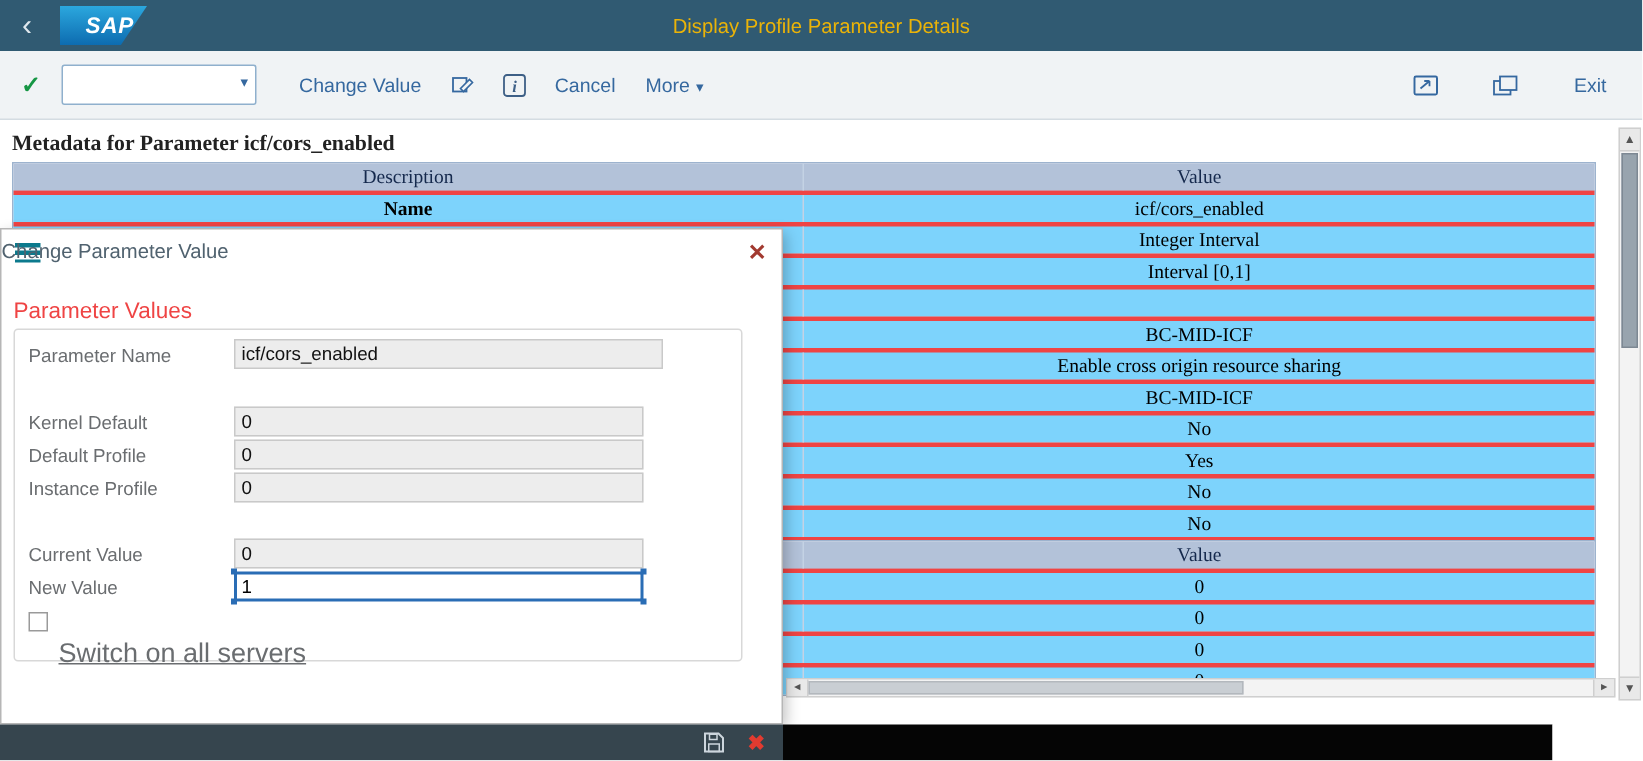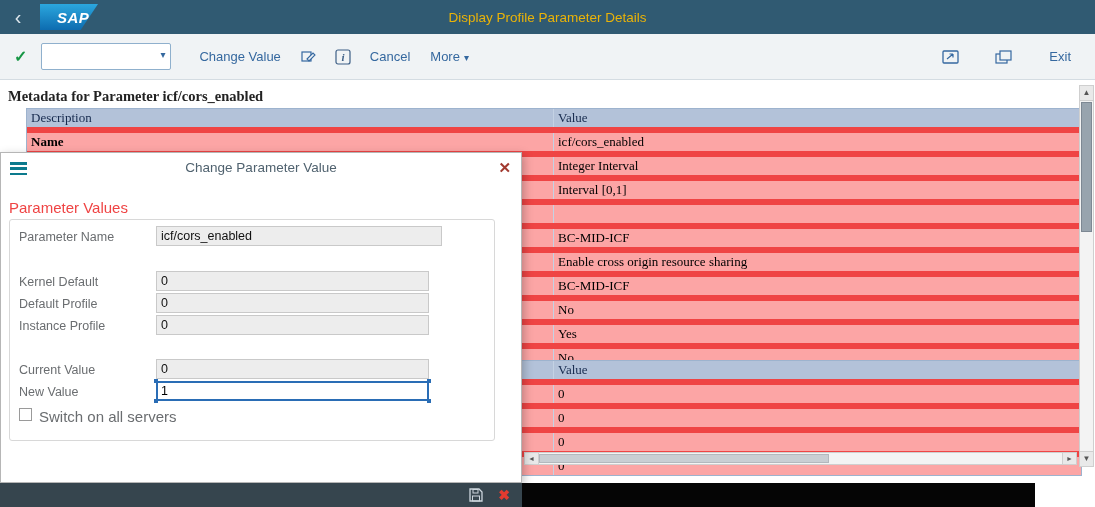--- a/index.html
+++ b/index.html
@@ -27,26 +27,26 @@
                   font-size:12px;background:transparent;font-family:inherit;}
   .cmd-arrow{position:absolute;right:5px;top:5px;color:#35689f;font-size:10px;}
   .tbtn{color:#35689f;font-size:13px;margin:0 10px;white-space:nowrap;cursor:default;}
   .icon-btn{margin:0 9px;display:flex;align-items:center;}
   .more-chev{font-size:10px;margin-left:4px;}
   .right-group{margin-left:auto;display:flex;align-items:center;gap:18px;}
 
   
   .section-title{position:absolute;left:8px;top:88px;font-family:"Liberation Serif",serif;
                  font-weight:bold;font-size:14.5px;color:#222;}
-  .dtable{position:absolute;left:26px;width:1056px;border:1px solid #9db3ce;box-sizing:border-box;
-          font-family:"Liberation Serif",serif;font-size:13px;color:#000;background:#fff;}
+  .dtable{position:absolute;left:8px;width:1056px;border:1px solid #9db3ce;box-sizing:border-box;
+          font-family:"Liberation Serif",serif;font-size:13px;color:#000;background:#fff;text-align:center;}
   #table1{top:108px;}
   #table2{top:360px;}
   .thead{display:flex;height:18px;background:#b3c2d9;color:#15294d;line-height:18px;}
-  .trow{display:flex;height:18px;border-top:6px solid #ef4444;background:#fca5a5;line-height:17px;}
+  .trow{display:flex;height:18px;border-top:3px solid #ef4444;background:#7dd3fc;line-height:17px;}
   .cell-d{width:527px;padding:0 4px;box-sizing:border-box;border-right:1px solid #c4d2e4;
           overflow:hidden;white-space:nowrap;}
   .cell-v{flex:1;padding:0 4px;overflow:hidden;white-space:nowrap;}
   .trow .cell-d{font-weight:bold;}
 
   
   .vscroll{position:absolute;left:1079px;top:85px;width:15px;height:382px;background:#f3f3f3;
            border:1px solid #cfcfcf;box-sizing:border-box;}
   .vs-btn{position:absolute;left:0;width:13px;height:14px;background:#e9e9e9;color:#555;
           font-size:8px;text-align:center;line-height:14px;}
@@ -67,40 +67,40 @@
   .footer-left{position:absolute;left:0;top:483px;width:522px;height:24px;background:#36454e;
                display:flex;align-items:center;justify-content:flex-end;gap:14px;
                padding-right:12px;box-sizing:border-box;}
   .footer-mid{position:absolute;left:522px;top:483px;width:513px;height:24px;background:#050505;}
   .footer-right{position:absolute;left:1035px;top:483px;width:60px;height:24px;background:#fff;}
   .x-btn{color:#e23b30;font-size:14px;font-weight:bold;line-height:14px;}
 
   
   .dialog{position:absolute;left:0;top:152px;width:522px;height:331px;background:#fff;
           border:1px solid #b6b6b6;box-shadow:2px 3px 9px rgba(0,0,0,.25);box-sizing:border-box;}
-  .dlg-title{position:absolute;top:7px;left:0;right:0;text-align:center;font-size:13.5px;color:#50626f;}
+  .dlg-title{position:absolute;top:7px;left:0;right:0;text-align:left;font-size:13.5px;color:#50626f;}
   .hamburger{position:absolute;left:9px;top:9px;width:17px;height:13px;display:flex;
              flex-direction:column;justify-content:space-between;}
   .hamburger span{height:2.5px;background:#0c7a8d;}
   .dlg-close{position:absolute;right:10px;top:6px;color:#a23a30;font-size:15px;font-weight:bold;}
   .pv-label{position:absolute;left:8px;top:46px;font-size:15px;color:#ef4444;}
   .groupbox{position:absolute;left:8px;top:66px;width:484px;height:220px;border:1px solid #d8d8d8;
             border-radius:3px;}
   .fld-label{position:absolute;left:18px;font-size:12.5px;color:#6a6d70;}
   .fld-input{position:absolute;left:155px;height:20px;box-sizing:border-box;border:1px solid #c9c9c9;
              background:#ededed;font-size:12.5px;color:#111;padding:0 4px;font-family:inherit;}
   .nv-wrap{position:absolute;left:155px;top:228px;width:273px;height:20px;}
   .nv-wrap input{width:100%;height:100%;box-sizing:border-box;border:2px solid #2a6db5;
                  background:#fff;padding:0 3px;font-size:12.5px;font-family:inherit;outline:none;}
   .fmark{position:absolute;width:4px;height:4px;background:#2a6db5;}
   .fm-tl{left:-2px;top:-2px;}.fm-tr{right:-2px;top:-2px;}
   .fm-bl{left:-2px;bottom:-2px;}.fm-br{right:-2px;bottom:-2px;}
   .checkbox{position:absolute;left:18px;top:255px;width:13px;height:13px;border:1px solid #9a9a9a;
             background:#fff;box-sizing:border-box;}
-  .cb-label{position:absolute;left:38px;top:255px;font-size:15px;color:#6a6d70;}
+  .cb-label{position:absolute;left:38px;top:272px;font-size:18px;color:#6a6d70;text-decoration:underline;}
 </style>
 </head>
 <body>
 
 <div class="screen">
 
   <div class="topbar">
     <div class="back">‹</div>
     <div class="saplogo">SAP</div>
     <div class="shell-title">Display Profile Parameter Details</div>

